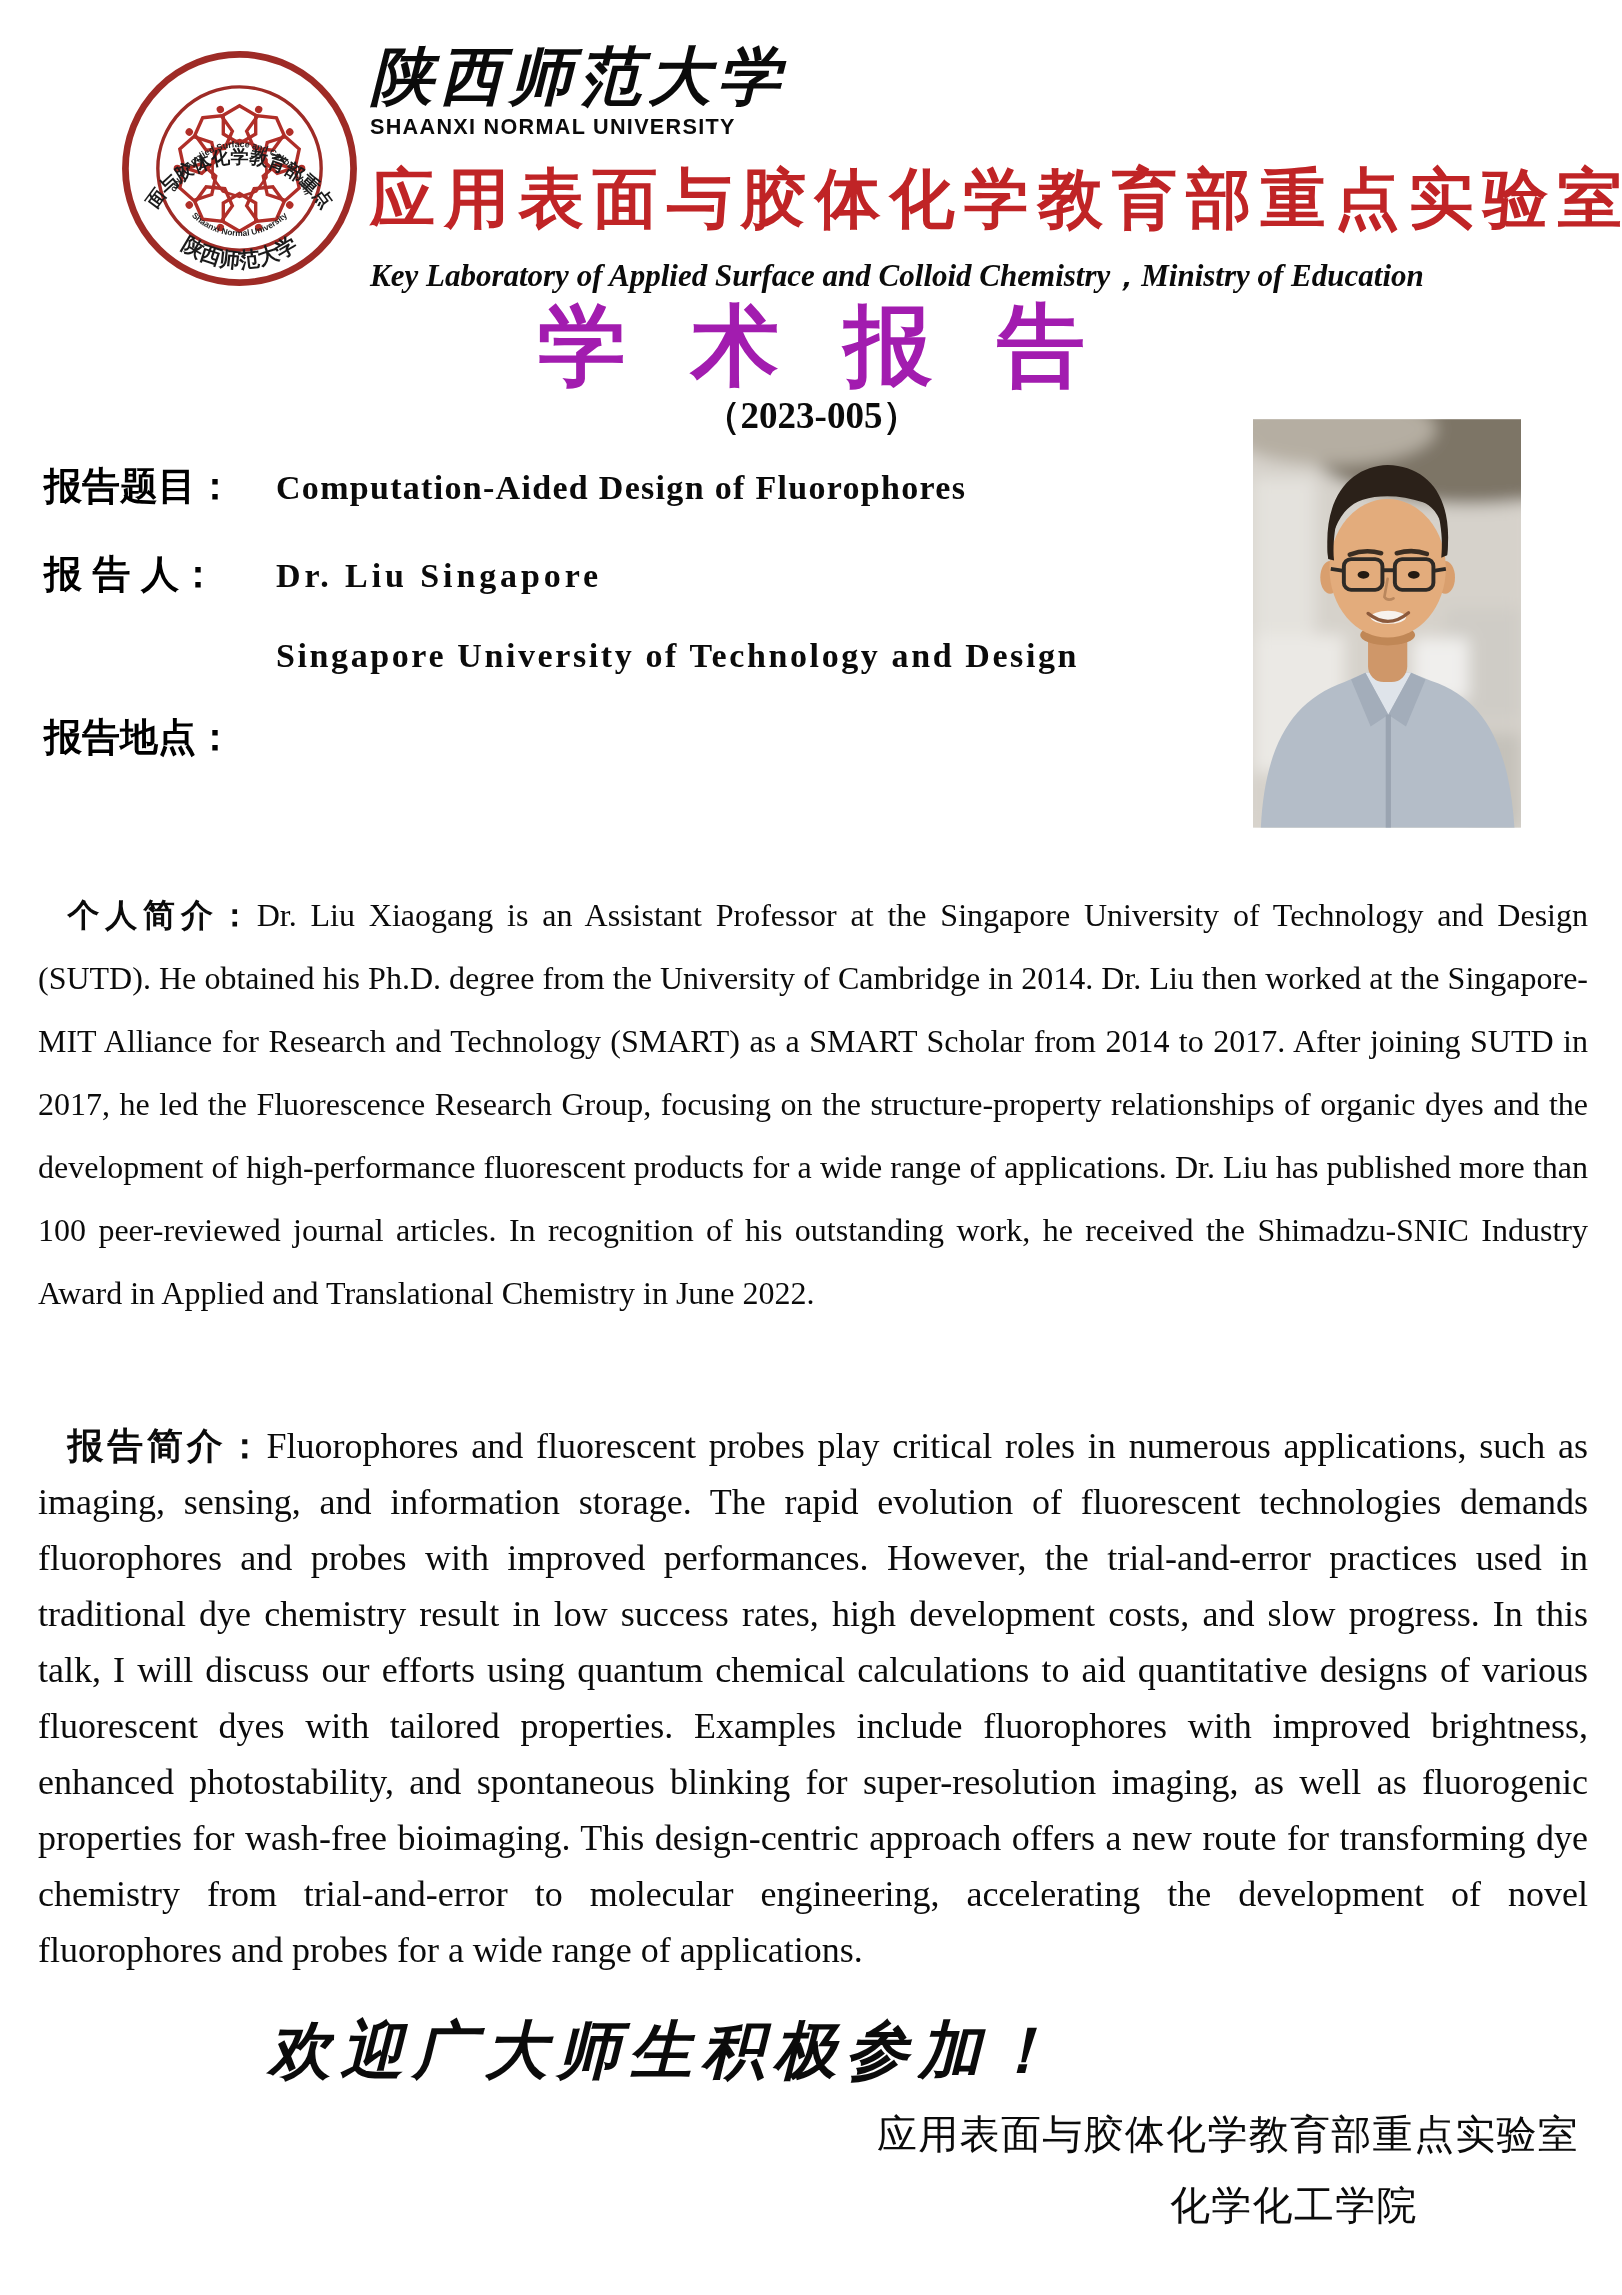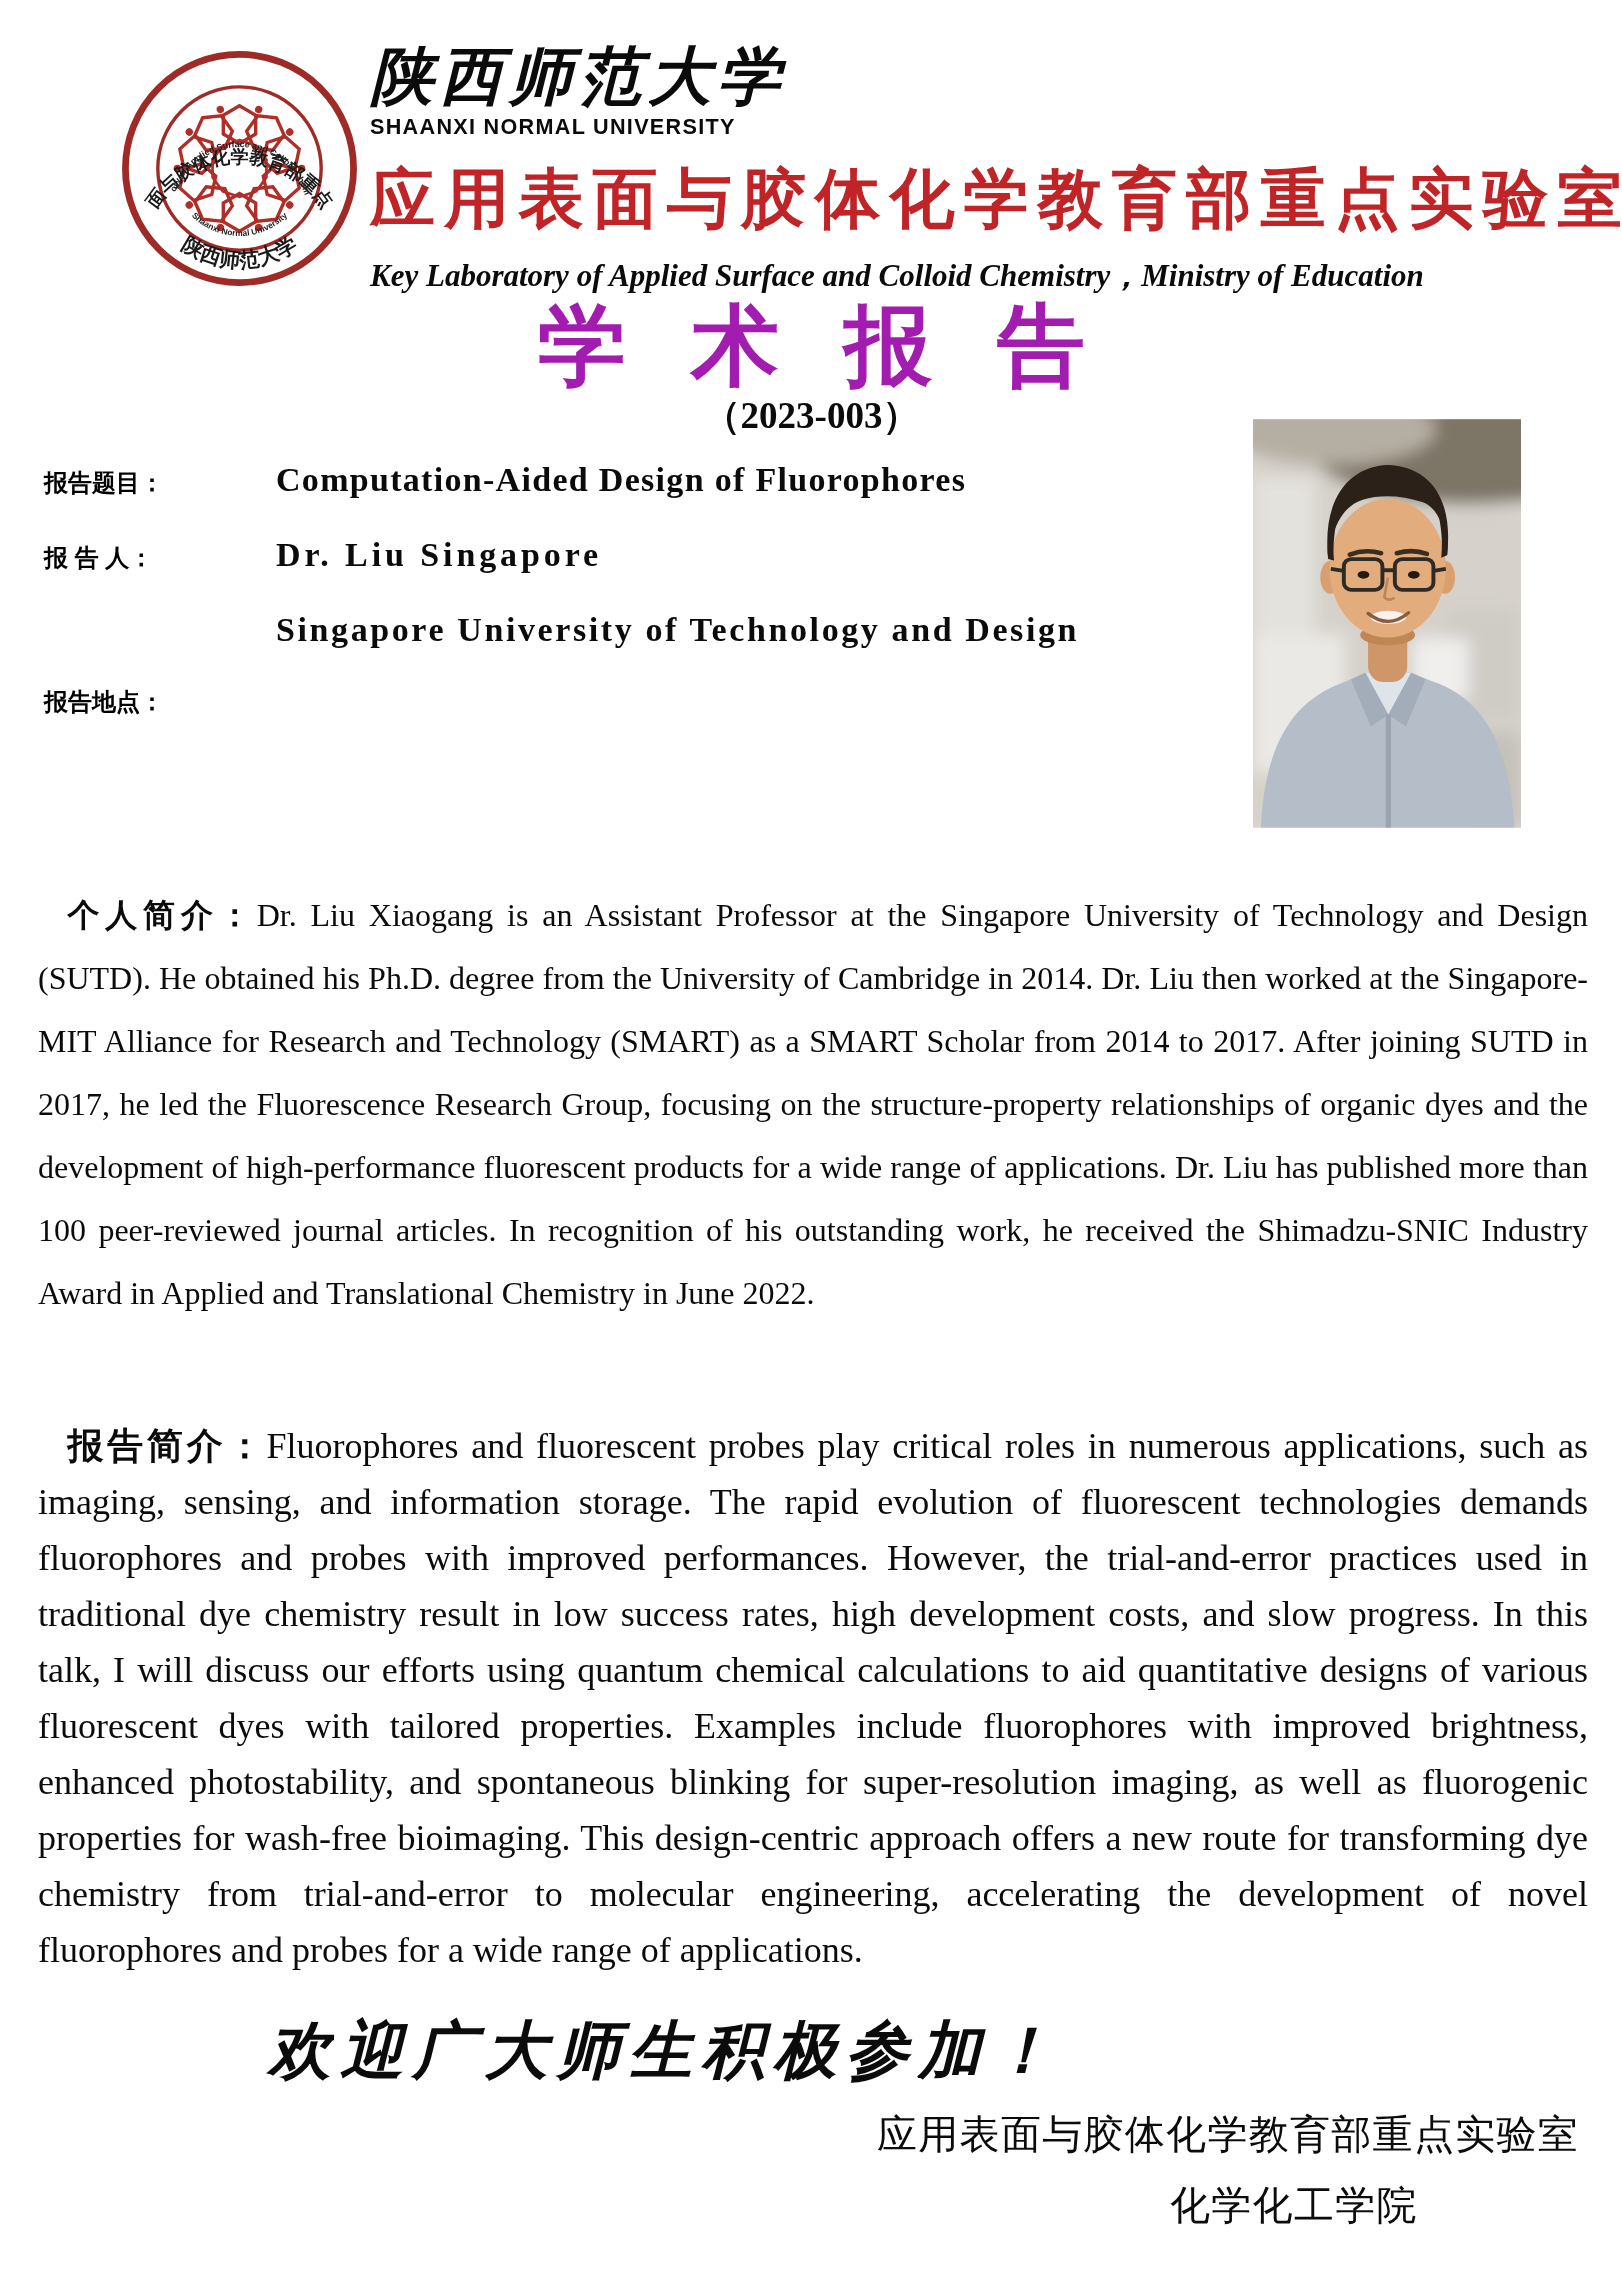--- a/index.html
+++ b/index.html
@@ -20,21 +20,21 @@
   
   .title{position:absolute;left:0;top:287px;width:1623px;text-align:center;}
   .title-text{color:#a21caf;font-size:88px;font-weight:bold;letter-spacing:65px;
               margin-right:-65px;font-family:"Liberation Sans","DejaVu Sans",sans-serif;}
   .number{position:absolute;left:0;top:391px;width:1623px;text-align:center;
           font-size:37px;font-weight:bold;}
 
   
   .info{position:absolute;left:44px;top:461px;width:1191px;}
   .info-row{display:flex;align-items:baseline;margin-bottom:37px;}
-  .info-label{flex:0 0 232px;font-size:24px;font-weight:bold;color:#000;
+  .info-label{flex:0 0 232px;font-size:38px;font-weight:bold;color:#000;
               font-family:"Liberation Sans","DejaVu Sans",sans-serif;white-space:pre;}
   .info-value{font-size:34px;font-weight:bold;letter-spacing:1.3px;white-space:nowrap;}
   .info-row:nth-child(2) .info-value{letter-spacing:3.9px;}
   .info-row:nth-child(3) .info-value{letter-spacing:2.6px;}
 
   .photo{position:absolute;left:1253px;top:419px;width:268px;height:409px;}
 
   
   .para{position:absolute;left:38px;width:1550px;text-align:justify;}
   .bio{top:852px;font-size:32px;line-height:63px;text-indent:29.4px;}
@@ -118,21 +118,21 @@
   <div class="header-text">
     <div class="calligraphy">陕西师范大学</div>
     <div class="univ-en">SHAANXI NORMAL UNIVERSITY</div>
     <div class="lab-cn">应用表面与胶体化学教育部重点实验室</div>
     <div class="lab-en">Key Laboratory of Applied Surface and Colloid Chemistry，Ministry of Education</div>
   </div>
 
   <div class="title">
     <span class="title-text">学术报告</span>
   </div>
-  <div class="number">（2023-003）</div>
+  <div class="number">（2023-005）</div>
 
   <div class="info">
     <div class="info-row">
       <span class="info-label">报告题目：</span>
       <span class="info-value">Computation-Aided Design of Fluorophores</span>
     </div>
     <div class="info-row">
       <span class="info-label">报 告 人：</span>
       <span class="info-value">Dr. Liu Singapore</span>
     </div>

